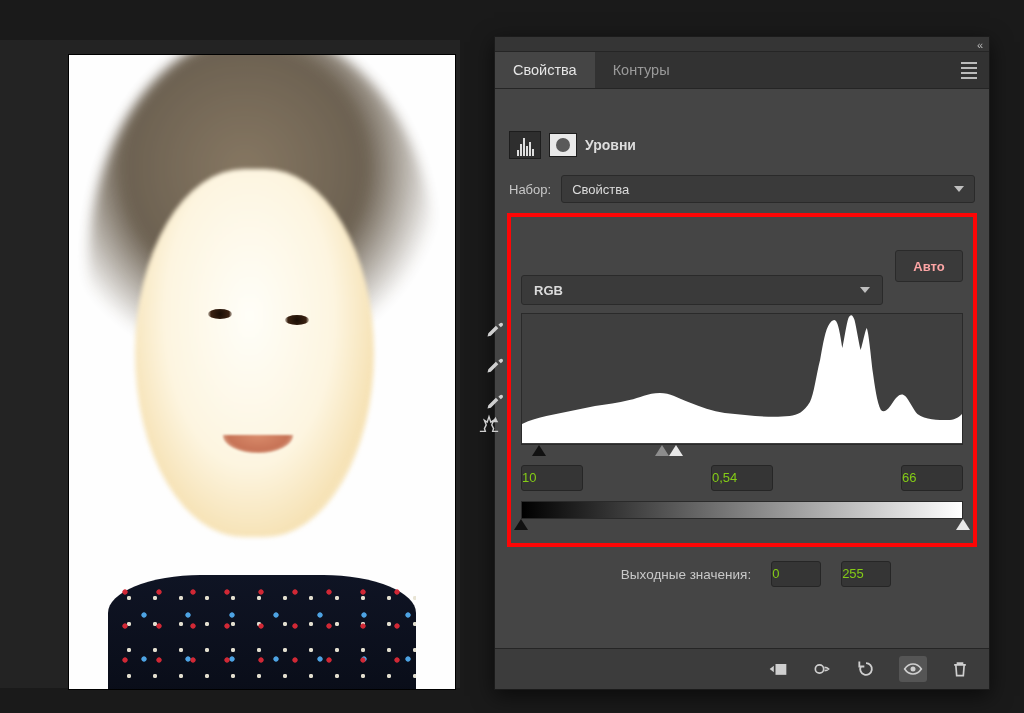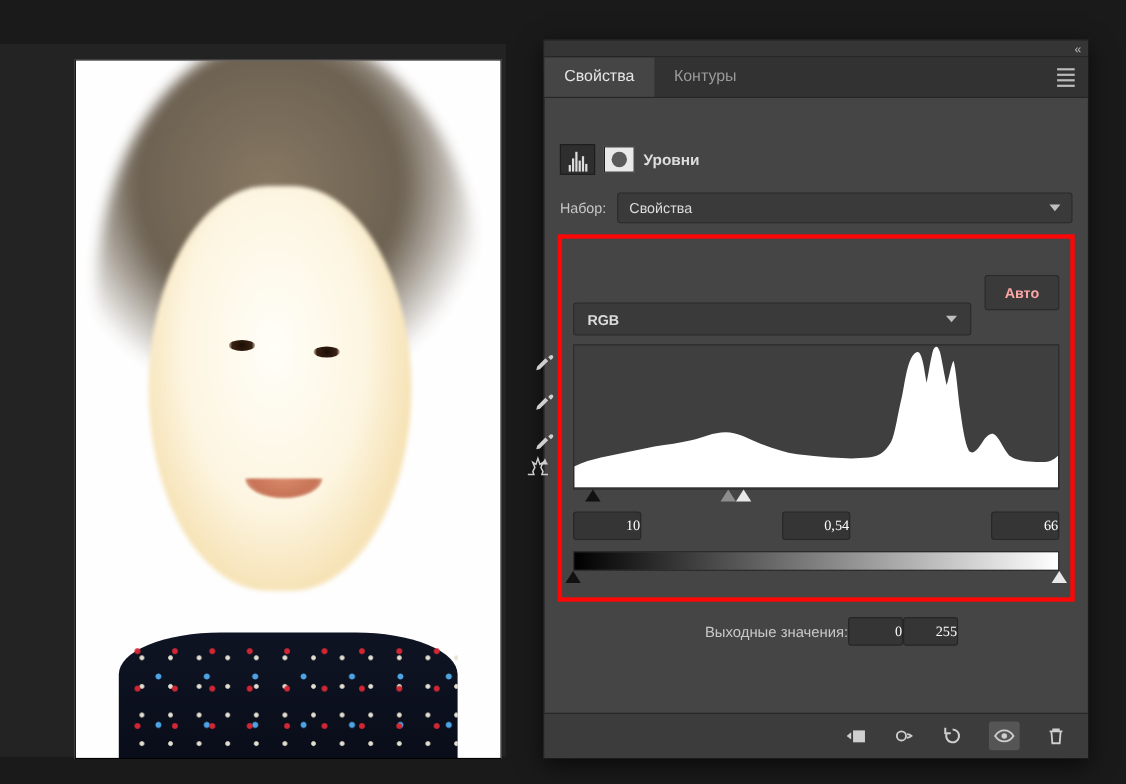--- a/index.html
+++ b/index.html
@@ -40,26 +40,26 @@
 .eyedrops{width:26px;display:flex;flex-direction:column;gap:16px;padding-top:6px;padding-right:6px;margin-left:-32px;}
 .drop{width:20px;height:20px;display:block;}
 .hist-box{flex:1;height:130px;background:#3f3f3f;border:1px solid #2a2a2a;position:relative;overflow:hidden;margin:0 4px;}
 .hist-svg{position:absolute;inset:0;width:100%;height:100%;}
 .in-sliders{position:relative;height:14px;margin:0 4px;}
 .tri{position:absolute;top:0;width:0;height:0;border-left:7px solid transparent;border-right:7px solid transparent;}
 .tri.black{border-bottom:11px solid #111;}
 .tri.gray{border-bottom:11px solid #8d8d8d;}
 .tri.white{border-bottom:11px solid #e8e8e8;}
 .inputs-row{display:flex;justify-content:space-between;margin:6px 4px 10px 4px;}
-.num{width:60px;height:24px;background:#353535;border:1px solid #262626;border-radius:3px;color:#ffffff;text-align:right;line-height:24px;font-size:13px;font-family:Liberation Serif, serif;}
+.num{width:60px;height:24px;background:#353535;border:1px solid #262626;border-radius:3px;color:#84cc16;text-align:left;line-height:24px;font-size:13px;}
 .grad{height:16px;margin:0 4px;border:1px solid #2a2a2a;background:linear-gradient(90deg,#000 0%,#fff 100%);}
 .out-sliders{position:relative;height:14px;margin:0 4px;}
 .wa{position:absolute;left:-34px;top:196px;}
 .wa svg{width:24px;height:22px;}
-.out-row{display:flex;align-items:center;justify-content:center;gap:0;margin-top:14px;color:#c8c8c8;font-size:13.5px;padding-left:28px;}
+.out-row{display:flex;align-items:center;justify-content:center;gap:20px;margin-top:14px;color:#c8c8c8;font-size:13.5px;padding-left:28px;}
 .out-row .num{width:48px;}
 .footer{position:absolute;bottom:0;left:0;right:0;height:40px;background:#3c3c3c;border-top:1px solid #252525;display:flex;align-items:center;justify-content:flex-end;gap:22px;padding:0 18px;}
 .ficon{width:22px;height:20px;color:#cfcfcf;}
 .ficon.active{background:#555;border-radius:3px;padding:3px;box-sizing:content-box;}
 </style>
 </head>
 <body>
 
 <div class="stage">
   <div class="canvas-bg"></div>

